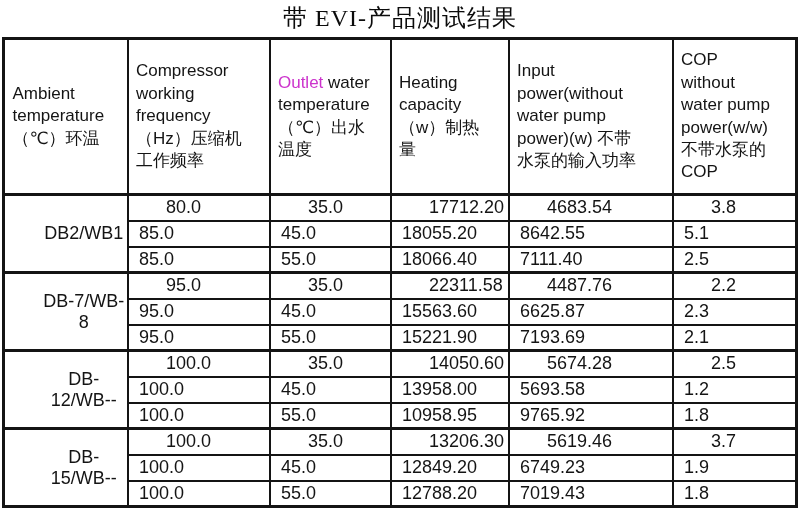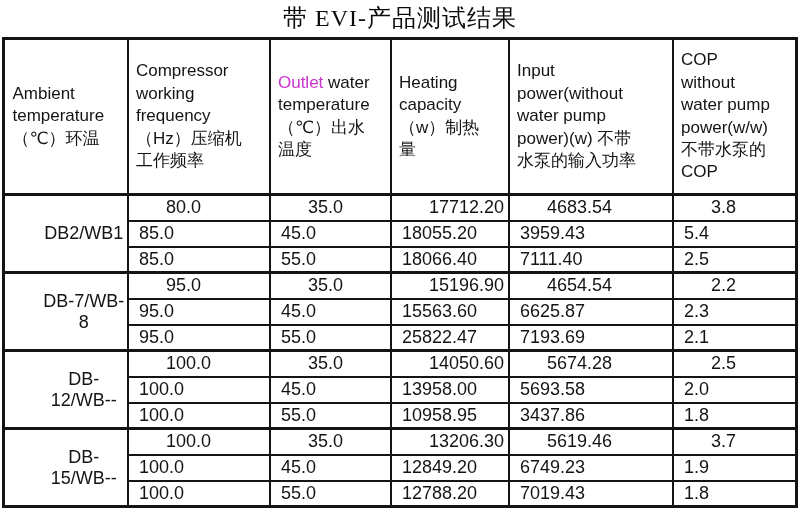--- a/index.html
+++ b/index.html
@@ -110,74 +110,74 @@
         <td>80.0</td>
         <td>35.0</td>
         <td>17712.20</td>
         <td>4683.54</td>
         <td>3.8</td>
       </tr>
       <tr>
         <td>85.0</td>
         <td>45.0</td>
         <td>18055.20</td>
-        <td>3959.43</td>
-        <td>5.4</td>
+        <td>8642.55</td>
+        <td>5.1</td>
       </tr>
       <tr>
         <td>85.0</td>
         <td>55.0</td>
         <td>18066.40</td>
         <td>7111.40</td>
         <td>2.5</td>
       </tr>
 
       <tr class="group-start">
         <td class="ambient" rowspan="3">DB-7/WB-8</td>
         <td>95.0</td>
         <td>35.0</td>
-        <td>15196.90</td>
-        <td>4654.54</td>
+        <td>22311.58</td>
+        <td>4487.76</td>
         <td>2.2</td>
       </tr>
       <tr>
         <td>95.0</td>
         <td>45.0</td>
         <td>15563.60</td>
         <td>6625.87</td>
         <td>2.3</td>
       </tr>
       <tr>
         <td>95.0</td>
         <td>55.0</td>
-        <td>25822.47</td>
+        <td>15221.90</td>
         <td>7193.69</td>
         <td>2.1</td>
       </tr>
 
       <tr class="group-start">
         <td class="ambient" rowspan="3">DB-12/WB--</td>
         <td>100.0</td>
         <td>35.0</td>
         <td>14050.60</td>
         <td>5674.28</td>
         <td>2.5</td>
       </tr>
       <tr>
         <td>100.0</td>
         <td>45.0</td>
         <td>13958.00</td>
         <td>5693.58</td>
-        <td>2.0</td>
+        <td>1.2</td>
       </tr>
       <tr>
         <td>100.0</td>
         <td>55.0</td>
         <td>10958.95</td>
-        <td>3437.86</td>
+        <td>9765.92</td>
         <td>1.8</td>
       </tr>
 
       <tr class="group-start">
         <td class="ambient" rowspan="3">DB-15/WB--</td>
         <td>100.0</td>
         <td>35.0</td>
         <td>13206.30</td>
         <td>5619.46</td>
         <td>3.7</td>

